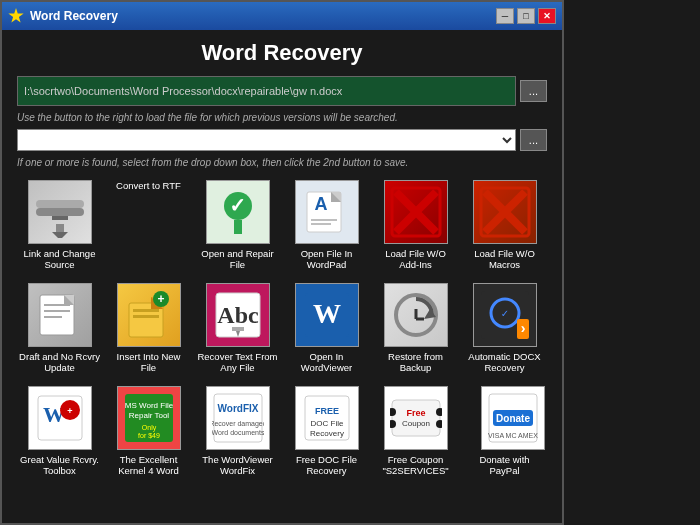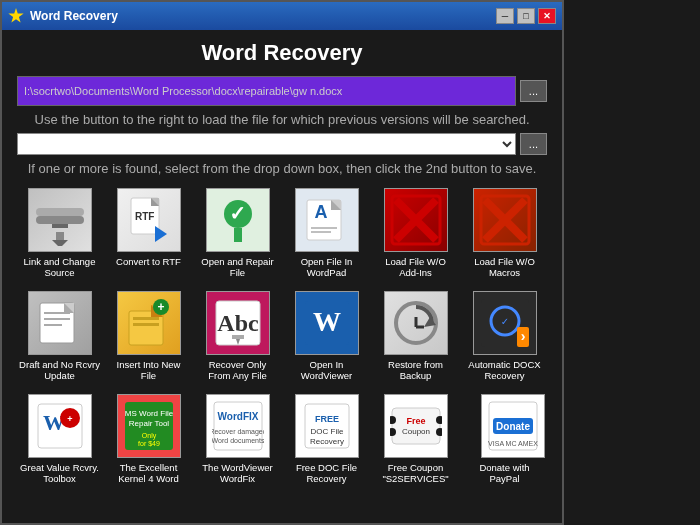--- a/index.html
+++ b/index.html
@@ -78,41 +78,42 @@
       font-weight: bold;
       margin-bottom: 4px;
     }
     .input-row {
       display: flex;
       gap: 4px;
       align-items: center;
     }
     .input-field {
       flex: 1;
-      background: #6d28d9;
+      background: #14532d;
       border: 1px solid #666;
       color: #ccc;
       padding: 14px 6px;
       font-size: 11px;
       height: 22px;
     }
     .browse-btn {
       background: #555;
       border: 1px solid #888;
       color: white;
       padding: 2px 8px;
       font-size: 11px;
       cursor: pointer;
       height: 22px;
       white-space: nowrap;
     }
     .hint-text {
       color: #aaa;
-      font-size: 13px;
-      text-align: center;
+      font-size: 10px;
+      text-align: left;
+      font-style: italic;
     }
     .dropdown-row {
       display: flex;
       gap: 4px;
       align-items: center;
     }
     .dropdown {
       flex: 1;
       background: white;
       border: 1px solid #888;
@@ -253,29 +254,20 @@
             <rect x="2" y="14" width="48" height="8" rx="4" fill="#aaa"></rect>
             <polygon points="22,38 30,38 30,50 22,50" fill="#888"></polygon>
             <polygon points="18,46 34,46 26,54" fill="#666"></polygon>
             <rect x="18" y="30" width="16" height="4" fill="#666"></rect>
           </svg>
         </div>
         <span class="icon-label">Link and Change Source</span>
       </div>
 
       <div class="icon-item">
-        <div class="icon-box icon-convert-rtf">
-          <svg width="52" height="52" viewBox="0 0 52 52">
-            <rect x="8" y="4" width="28" height="36" rx="2" fill="white" stroke="#ccc"></rect>
-            <polygon points="28,4 36,4 36,12 28,12" fill="#bbb"></polygon>
-            <polygon points="28,4 36,12 28,12" fill="#999"></polygon>
-            <text x="12" y="26" font-size="10" fill="#333" font-weight="bold">RTF</text>
-            <path d="M32 32 L44 40 L32 48 Z" fill="#1a6fd4"></path>
-          </svg>
-        </div>
         <span class="icon-label">Convert to RTF</span>
       </div>
 
       <div class="icon-item">
         <div class="icon-box icon-open-repair">
           <svg width="52" height="52" viewBox="0 0 52 52">
             <circle cx="26" cy="20" r="14" fill="#2ea84f"></circle>
             <text x="26" y="26" font-size="20" fill="white" text-anchor="middle" font-weight="bold">✓</text>
             <rect x="22" y="34" width="8" height="14" fill="#2ea84f"></rect>
           </svg>
@@ -350,21 +342,21 @@
 
       <div class="icon-item">
         <div class="icon-box icon-recover-text">
           <svg width="52" height="52" viewBox="0 0 52 52">
             <rect x="4" y="4" width="44" height="44" rx="3" fill="white" stroke="#ccc"></rect>
             <text x="26" y="34" font-size="24" fill="#333" text-anchor="middle" font-weight="bold" font-family="serif">Abc</text>
             <path d="M20 38 L32 38 L32 42 L20 42 Z" fill="#aaa"></path>
             <polygon points="24,42 28,42 26,48" fill="#888"></polygon>
           </svg>
         </div>
-        <span class="icon-label">Recover Only From Any File</span>
+        <span class="icon-label">Recover Text From Any File</span>
       </div>
 
       <div class="icon-item">
         <div class="icon-box icon-open-viewer">
           <svg width="52" height="52" viewBox="0 0 52 52">
             <rect x="4" y="4" width="44" height="44" rx="3" fill="#1a5fad"></rect>
             <text x="26" y="34" font-size="28" fill="white" text-anchor="middle" font-weight="bold" font-family="serif">W</text>
           </svg>
         </div>
         <span class="icon-label">Open In WordViewer</span>

